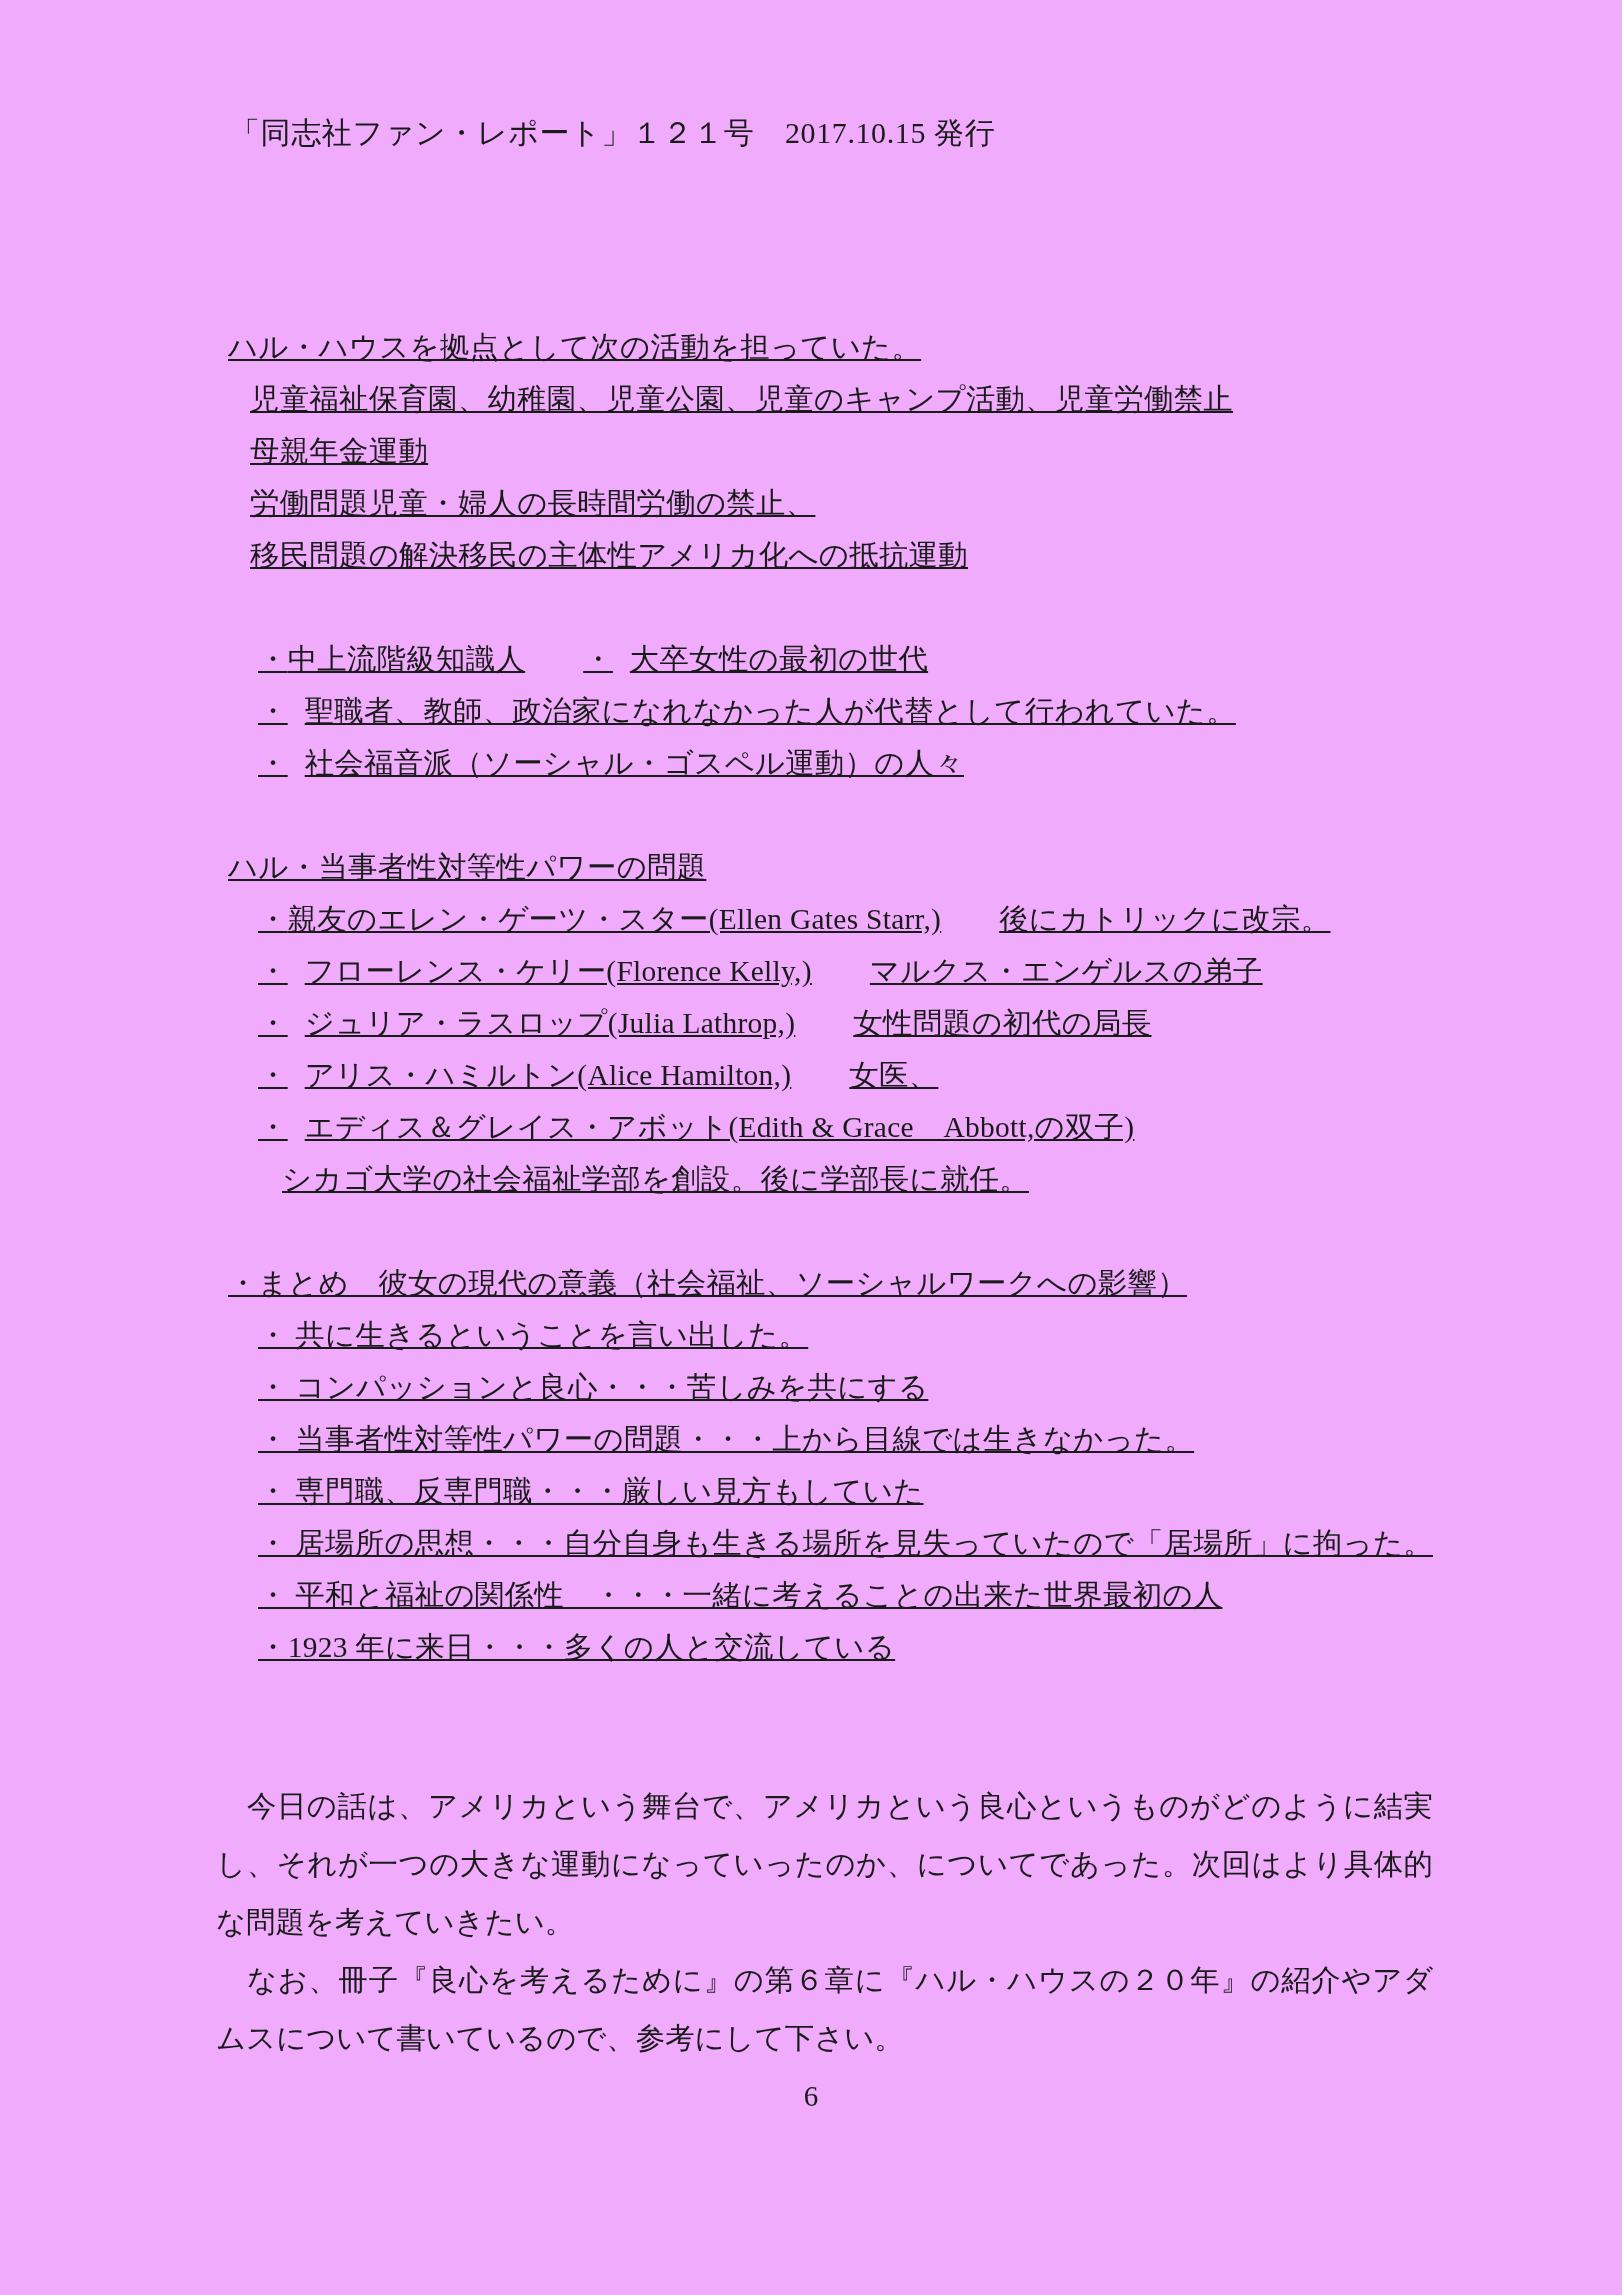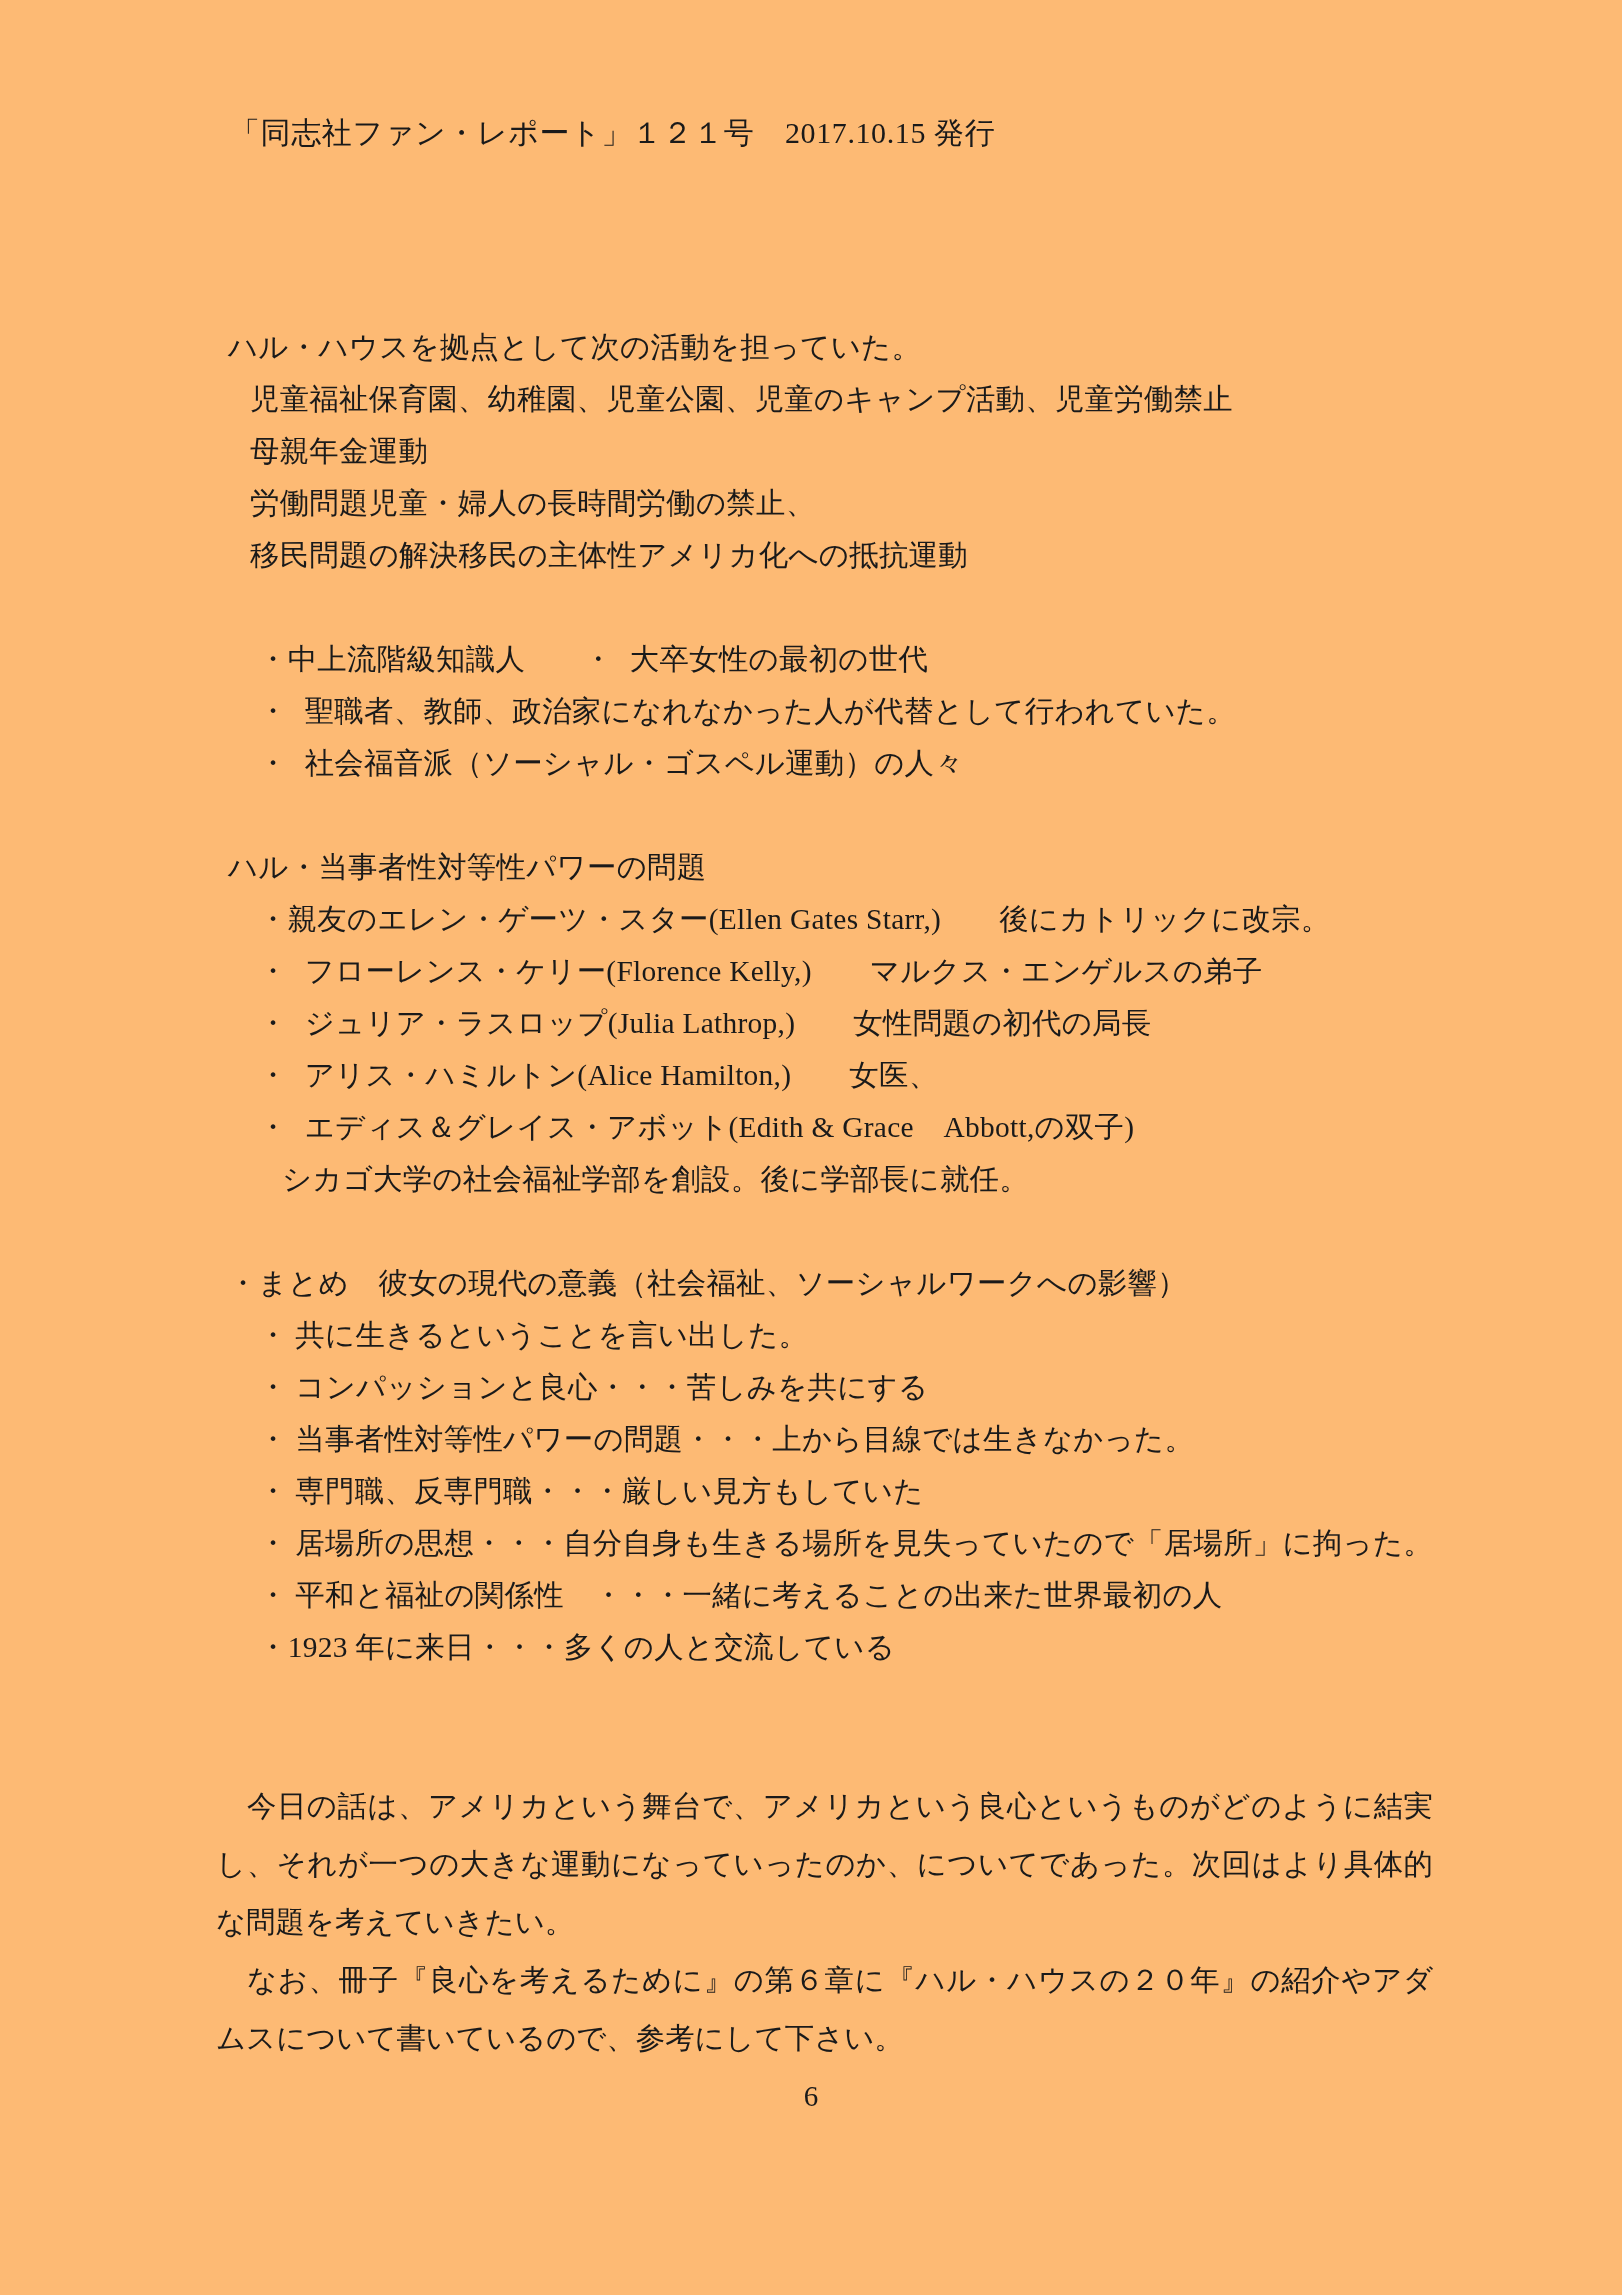--- a/index.html
+++ b/index.html
@@ -5,21 +5,21 @@
 <style>
   html, body {
     margin: 0;
     padding: 0;
     background: #ffffff;
   }
   .page {
     position: relative;
     width: 1622px;
     height: 2295px;
-    background: #fdba74;
+    background: #f0abfc;
     font-family: "Liberation Serif", "DejaVu Serif", serif;
     color: #1a1a1a;
     box-sizing: border-box;
     overflow: hidden;
   }
 
   
   .doc-header {
     position: absolute;
     top: 113px;
@@ -31,20 +31,21 @@
   }
 
   
   .body-area {
     position: absolute;
     top: 321px;
     left: 228px;
     width: 1243px;
     font-size: 29.4px;
     line-height: 52px;
+    text-decoration: underline;
   }
 
   .blk { margin: 0 0 0 0; }
 
   
   .gap { height: 52px; }
 
   .line {
     white-space: nowrap;
     letter-spacing: 0.01em;

